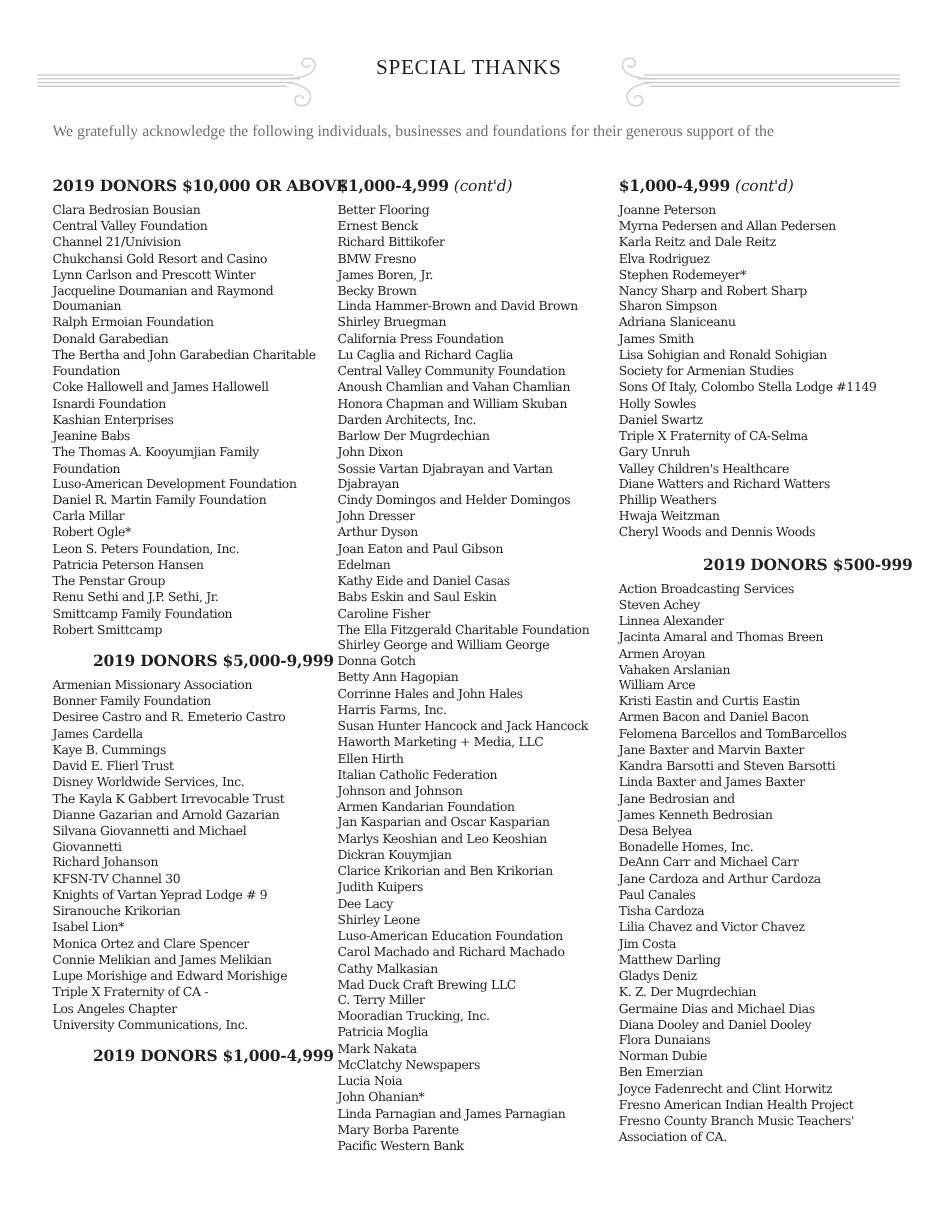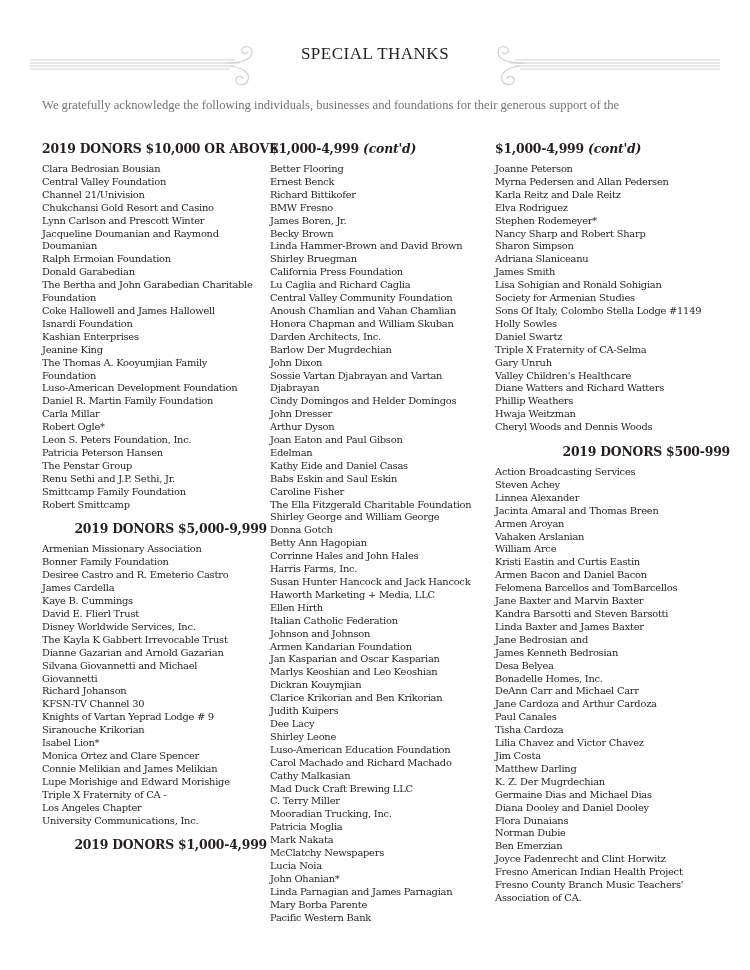--- a/index.html
+++ b/index.html
@@ -12,21 +12,21 @@
            letter-spacing: 0.5px; color: #231f20; }
   .intro { position: absolute; left: 42px; top: 96px; width: 680px;
            font-family: "Liberation Serif", serif; font-size: 12.6px; line-height: 18px;
            color: #737373; }
   .col { position: absolute; top: 140px; }
   .col1 { left: 42px; width: 225px; }
   .col2 { left: 270px; width: 225px; }
   .col3 { left: 495px; width: 235px; }
   .heading { font-family: "DejaVu Serif", serif; font-weight: bold; font-size: 12.4px;
              line-height: 18px; margin: 0 0 5px 0; color: #231f20; white-space: nowrap; letter-spacing: -0.2px; }
-  .heading .cont { font-weight: bold; font-style: italic; }
+  .heading .cont { font-weight: normal; font-style: italic; }
   .heading.gap { margin-top: 9px; text-align: right; }
   ul { list-style: none; margin: 0; padding: 0; }
   li { font-family: "DejaVu Serif", serif; font-size: 9.9px; line-height: 12.9px;
        white-space: nowrap; letter-spacing: -0.25px; color: #231f20; }
 </style>
 </head>
 <body>
 
 <div class="banner">
   <svg width="690" height="50" viewBox="0 0 690 50">
@@ -62,21 +62,21 @@
       <li>Lynn Carlson and Prescott Winter</li>
       <li>Jacqueline Doumanian and Raymond</li>
       <li>Doumanian</li>
       <li>Ralph Ermoian Foundation</li>
       <li>Donald Garabedian</li>
       <li>The Bertha and John Garabedian Charitable</li>
       <li>Foundation</li>
       <li>Coke Hallowell and James Hallowell</li>
       <li>Isnardi Foundation</li>
       <li>Kashian Enterprises</li>
-      <li>Jeanine King</li>
+      <li>Jeanine Babs</li>
       <li>The Thomas A. Kooyumjian Family</li>
       <li>Foundation</li>
       <li>Luso-American Development Foundation</li>
       <li>Daniel R. Martin Family Foundation</li>
       <li>Carla Millar</li>
       <li>Robert Ogle*</li>
       <li>Leon S. Peters Foundation, Inc.</li>
       <li>Patricia Peterson Hansen</li>
       <li>The Penstar Group</li>
       <li>Renu Sethi and J.P. Sethi, Jr.</li>
@@ -218,20 +218,21 @@
       <li>James Kenneth Bedrosian</li>
       <li>Desa Belyea</li>
       <li>Bonadelle Homes, Inc.</li>
       <li>DeAnn Carr and Michael Carr</li>
       <li>Jane Cardoza and Arthur Cardoza</li>
       <li>Paul Canales</li>
       <li>Tisha Cardoza</li>
       <li>Lilia Chavez and Victor Chavez</li>
       <li>Jim Costa</li>
       <li>Matthew Darling</li>
+      <li>Gladys Deniz</li>
       <li>K. Z. Der Mugrdechian</li>
       <li>Germaine Dias and Michael Dias</li>
       <li>Diana Dooley and Daniel Dooley</li>
       <li>Flora Dunaians</li>
       <li>Norman Dubie</li>
       <li>Ben Emerzian</li>
       <li>Joyce Fadenrecht and Clint Horwitz</li>
       <li>Fresno American Indian Health Project</li>
       <li>Fresno County Branch Music Teachers'</li>
       <li>Association of CA.</li>

